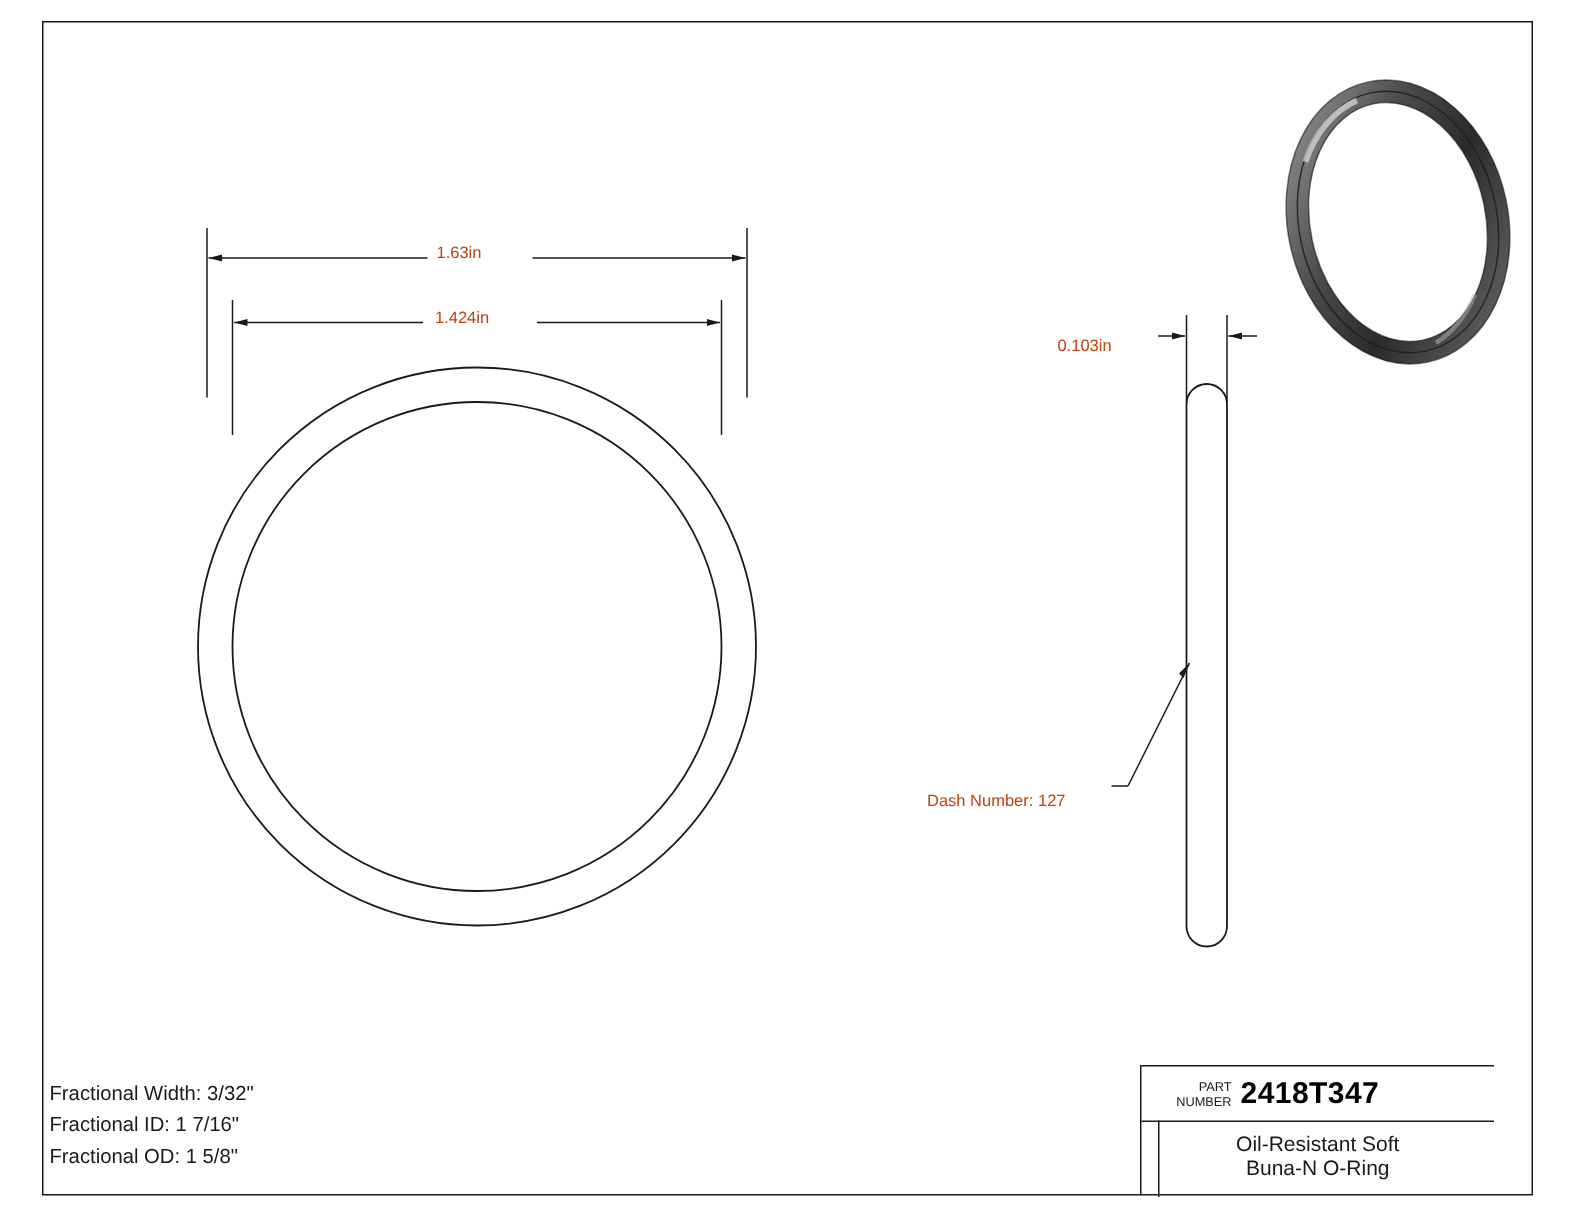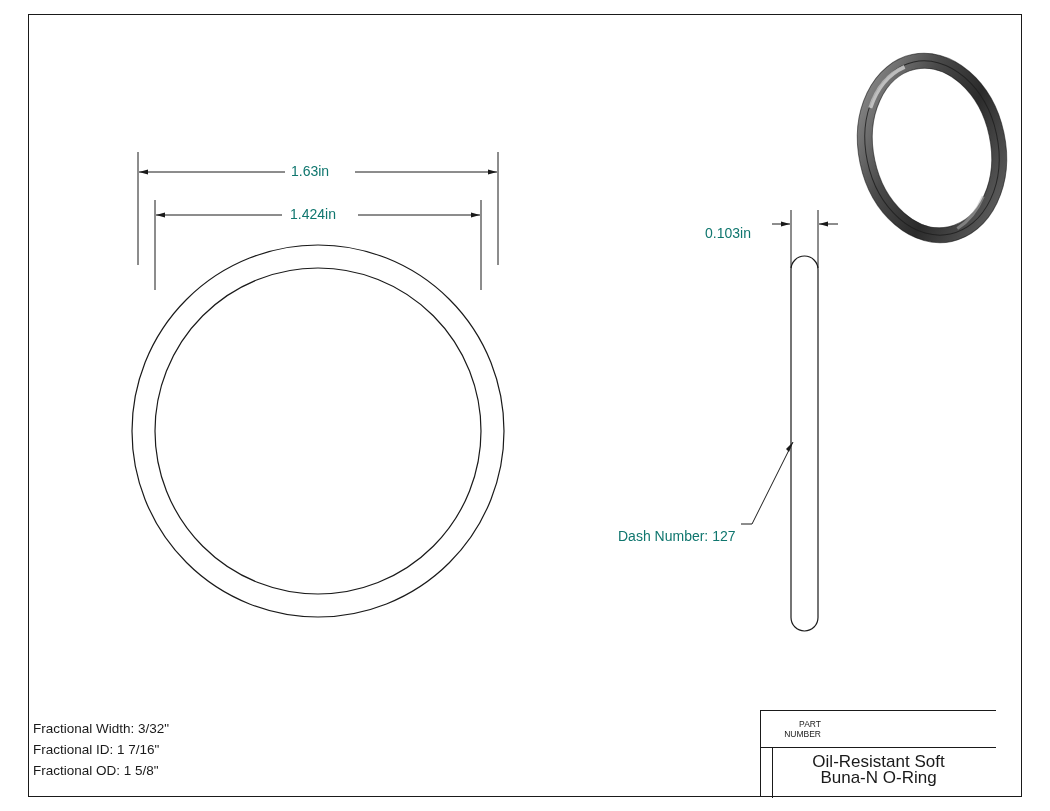--- a/index.html
+++ b/index.html
@@ -29,22 +29,22 @@
   }
   svg.draw {
     position: absolute;
     left: 0;
     top: 0;
     width: 1050px;
     height: 811px;
   }
   .dimtext {
     position: absolute;
-    font-size: 14px;
-    color: #0f766e;
+    font-size: 11px;
+    color: #c2410c;
     white-space: nowrap;
   }
   .specs {
     position: absolute;
     left: 33px;
     top: 718px;
     font-size: 13.5px;
     line-height: 21px;
     color: #1a1a1a;
   }
@@ -81,21 +81,21 @@
     flex: 1;
     font-size: 20px;
     font-weight: bold;
     color: #000;
     letter-spacing: 0.3px;
     text-align: left;
   }
   .tb-row2 {
     height: 50px;
     text-align: center;
-    font-size: 17px;
+    font-size: 14px;
     line-height: 16px;
     color: #1a1a1a;
     padding-top: 6px;
     box-sizing: border-box;
   }
   .tb-divider {
     position: absolute;
     left: 0;
     top: 36px;
     width: 12px;
@@ -183,20 +183,21 @@
     <div>Fractional ID: 1 7/16"</div>
     <div>Fractional OD: 1 5/8"</div>
   </div>
 
   <div class="titleblock">
     <div class="tb-row1">
       <div class="tb-partlabel">
         <div>PART</div>
         <div>NUMBER</div>
       </div>
+      <div class="tb-partnumber">2418T347</div>
     </div>
     <div class="tb-row2">
       <div class="tb-divider"></div>
       <div>Oil-Resistant Soft</div>
       <div>Buna-N O-Ring</div>
     </div>
   </div>
 
 </div>
 

